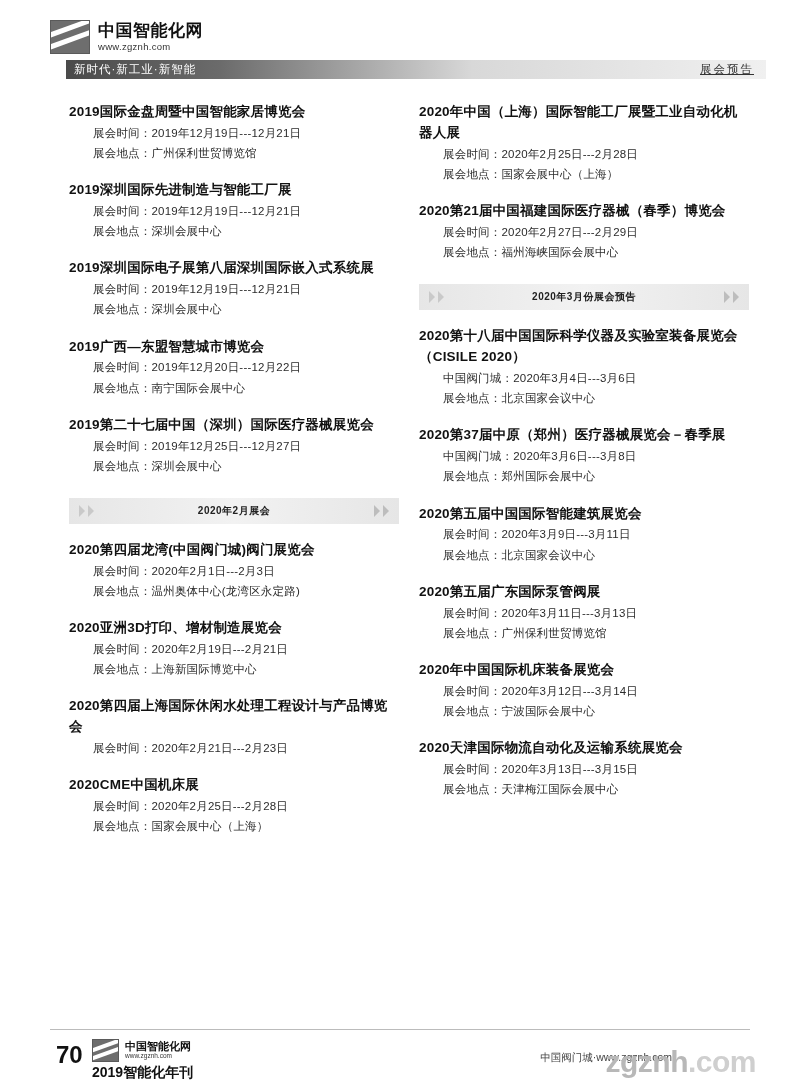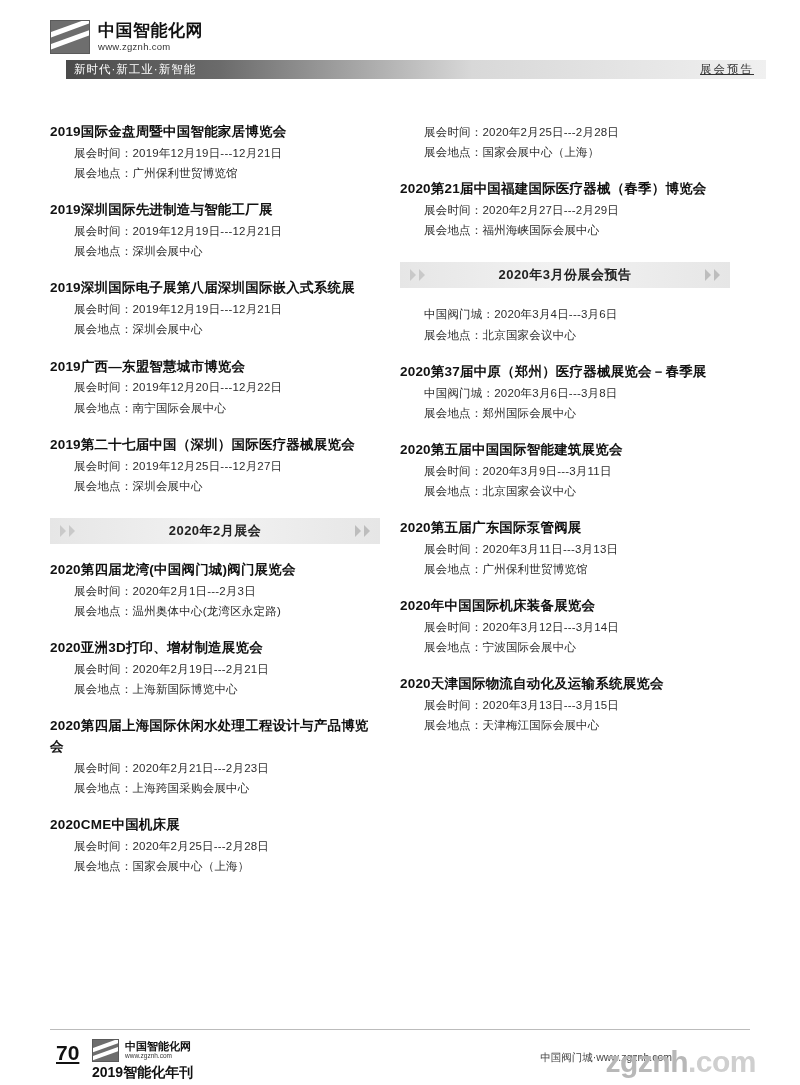--- a/index.html
+++ b/index.html
@@ -39,58 +39,58 @@
     position: absolute; left: 8px; top: 2px; font-size: 11.5px; color: #ffffff;
     letter-spacing: 1px;
   }
   .header-right {
     position: absolute; right: 12px; top: 2px; font-size: 11.5px; color: #333333;
     letter-spacing: 2px;
     text-decoration: underline;
   }
 
   
-  .col { position: absolute; top: 122px; width: 330px; }
+  .col { position: absolute; top: 102px; width: 330px; margin-left: 19px; }
   .col-left { left: 50px; }
   .col-right { left: 400px; }
 
   .entry { margin-bottom: 17px; }
   .entry-title {
     font-size: 13.5px; font-weight: bold; color: #111; line-height: 1.55;
     letter-spacing: .2px;
   }
   .entry-line {
     font-size: 11.5px; color: #2b2b2b; line-height: 1.75; margin-left: 24px;
     letter-spacing: .2px;
   }
 
   
   .section-banner {
     position: relative; height: 26px; margin: 22px 0 16px 0;
     background: linear-gradient(to right, #e6e6e6 0%, #f2f2f2 50%, #e6e6e6 100%);
     display: flex; align-items: center; justify-content: center;
   }
   .section-banner .label {
-    font-size: 13px; font-weight: bold; color: #222; letter-spacing: .5px;
+    font-size: 10px; font-weight: bold; color: #222; letter-spacing: .5px;
   }
   .chev { position: absolute; top: 7px; display: flex; gap: 3px; }
   .chev.left { left: 10px; }
   .chev.right { right: 10px; }
   .chev i {
     display: block; width: 0; height: 0;
     border-top: 6px solid transparent; border-bottom: 6px solid transparent;
     border-left: 6px solid #bdbdbd;
   }
   .chev.left i { border-left-color: #c9c9c9; }
 
   
   .footer { position: absolute; left: 0; bottom: 0; width: 800px; height: 56px; }
   .footer-rule { position: absolute; left: 50px; top: 0; width: 700px; height: 1px; background: #bbb; }
   .page-num {
-    position: absolute; left: 56px; top: 12px; font-size: 21px; font-weight: bold; color: #111; text-decoration: underline;
+    position: absolute; left: 56px; top: 12px; font-size: 24px; font-weight: bold; color: #111;
   }
   .footer-logo { position: absolute; left: 92px; top: 10px; display: flex; align-items: center; gap: 6px; }
   .footer-logo-mark {
     width: 27px; height: 23px; background: #6e6e6e; position: relative; overflow: hidden;
     border: 1px solid #5a5a5a;
   }
   .footer-logo-mark:before {
     content: ""; position: absolute; left: -4px; top: 3px; width: 36px; height: 3.5px;
     background: #fff; transform: rotate(-20deg);
   }
@@ -174,33 +174,33 @@
       <div class="entry-line">展会地点：温州奥体中心(龙湾区永定路)</div>
     </div>
     <div class="entry">
       <div class="entry-title">2020亚洲3D打印、增材制造展览会</div>
       <div class="entry-line">展会时间：2020年2月19日---2月21日</div>
       <div class="entry-line">展会地点：上海新国际博览中心</div>
     </div>
     <div class="entry">
       <div class="entry-title">2020第四届上海国际休闲水处理工程设计与产品博览会</div>
       <div class="entry-line">展会时间：2020年2月21日---2月23日</div>
-      <div class="entry-line">展会地点：上海跨国采购会展中心</div>
     </div>
     <div class="entry">
       <div class="entry-title">2020CME中国机床展</div>
       <div class="entry-line">展会时间：2020年2月25日---2月28日</div>
       <div class="entry-line">展会地点：国家会展中心（上海）</div>
     </div>
 
   </div>
 
   <div class="col col-right">
 
     <div class="entry">
+      <div class="entry-title">2020年中国（上海）国际智能工厂展暨工业自动化机器人展</div>
       <div class="entry-line">展会时间：2020年2月25日---2月28日</div>
       <div class="entry-line">展会地点：国家会展中心（上海）</div>
     </div>
     <div class="entry">
       <div class="entry-title">2020第21届中国福建国际医疗器械（春季）博览会</div>
       <div class="entry-line">展会时间：2020年2月27日---2月29日</div>
       <div class="entry-line">展会地点：福州海峡国际会展中心</div>
     </div>
 
     <div class="section-banner">
@@ -209,20 +209,21 @@
           <i></i>
         </span>
       <span class="label">2020年3月份展会预告</span>
       <span class="chev right">
           <i></i>
           <i></i>
         </span>
     </div>
 
     <div class="entry">
+      <div class="entry-title">2020第十八届中国国际科学仪器及实验室装备展览会（CISILE 2020）</div>
       <div class="entry-line">中国阀门城：2020年3月4日---3月6日</div>
       <div class="entry-line">展会地点：北京国家会议中心</div>
     </div>
     <div class="entry">
       <div class="entry-title">2020第37届中原（郑州）医疗器械展览会－春季展</div>
       <div class="entry-line">中国阀门城：2020年3月6日---3月8日</div>
       <div class="entry-line">展会地点：郑州国际会展中心</div>
     </div>
     <div class="entry">
       <div class="entry-title">2020第五届中国国际智能建筑展览会</div>

